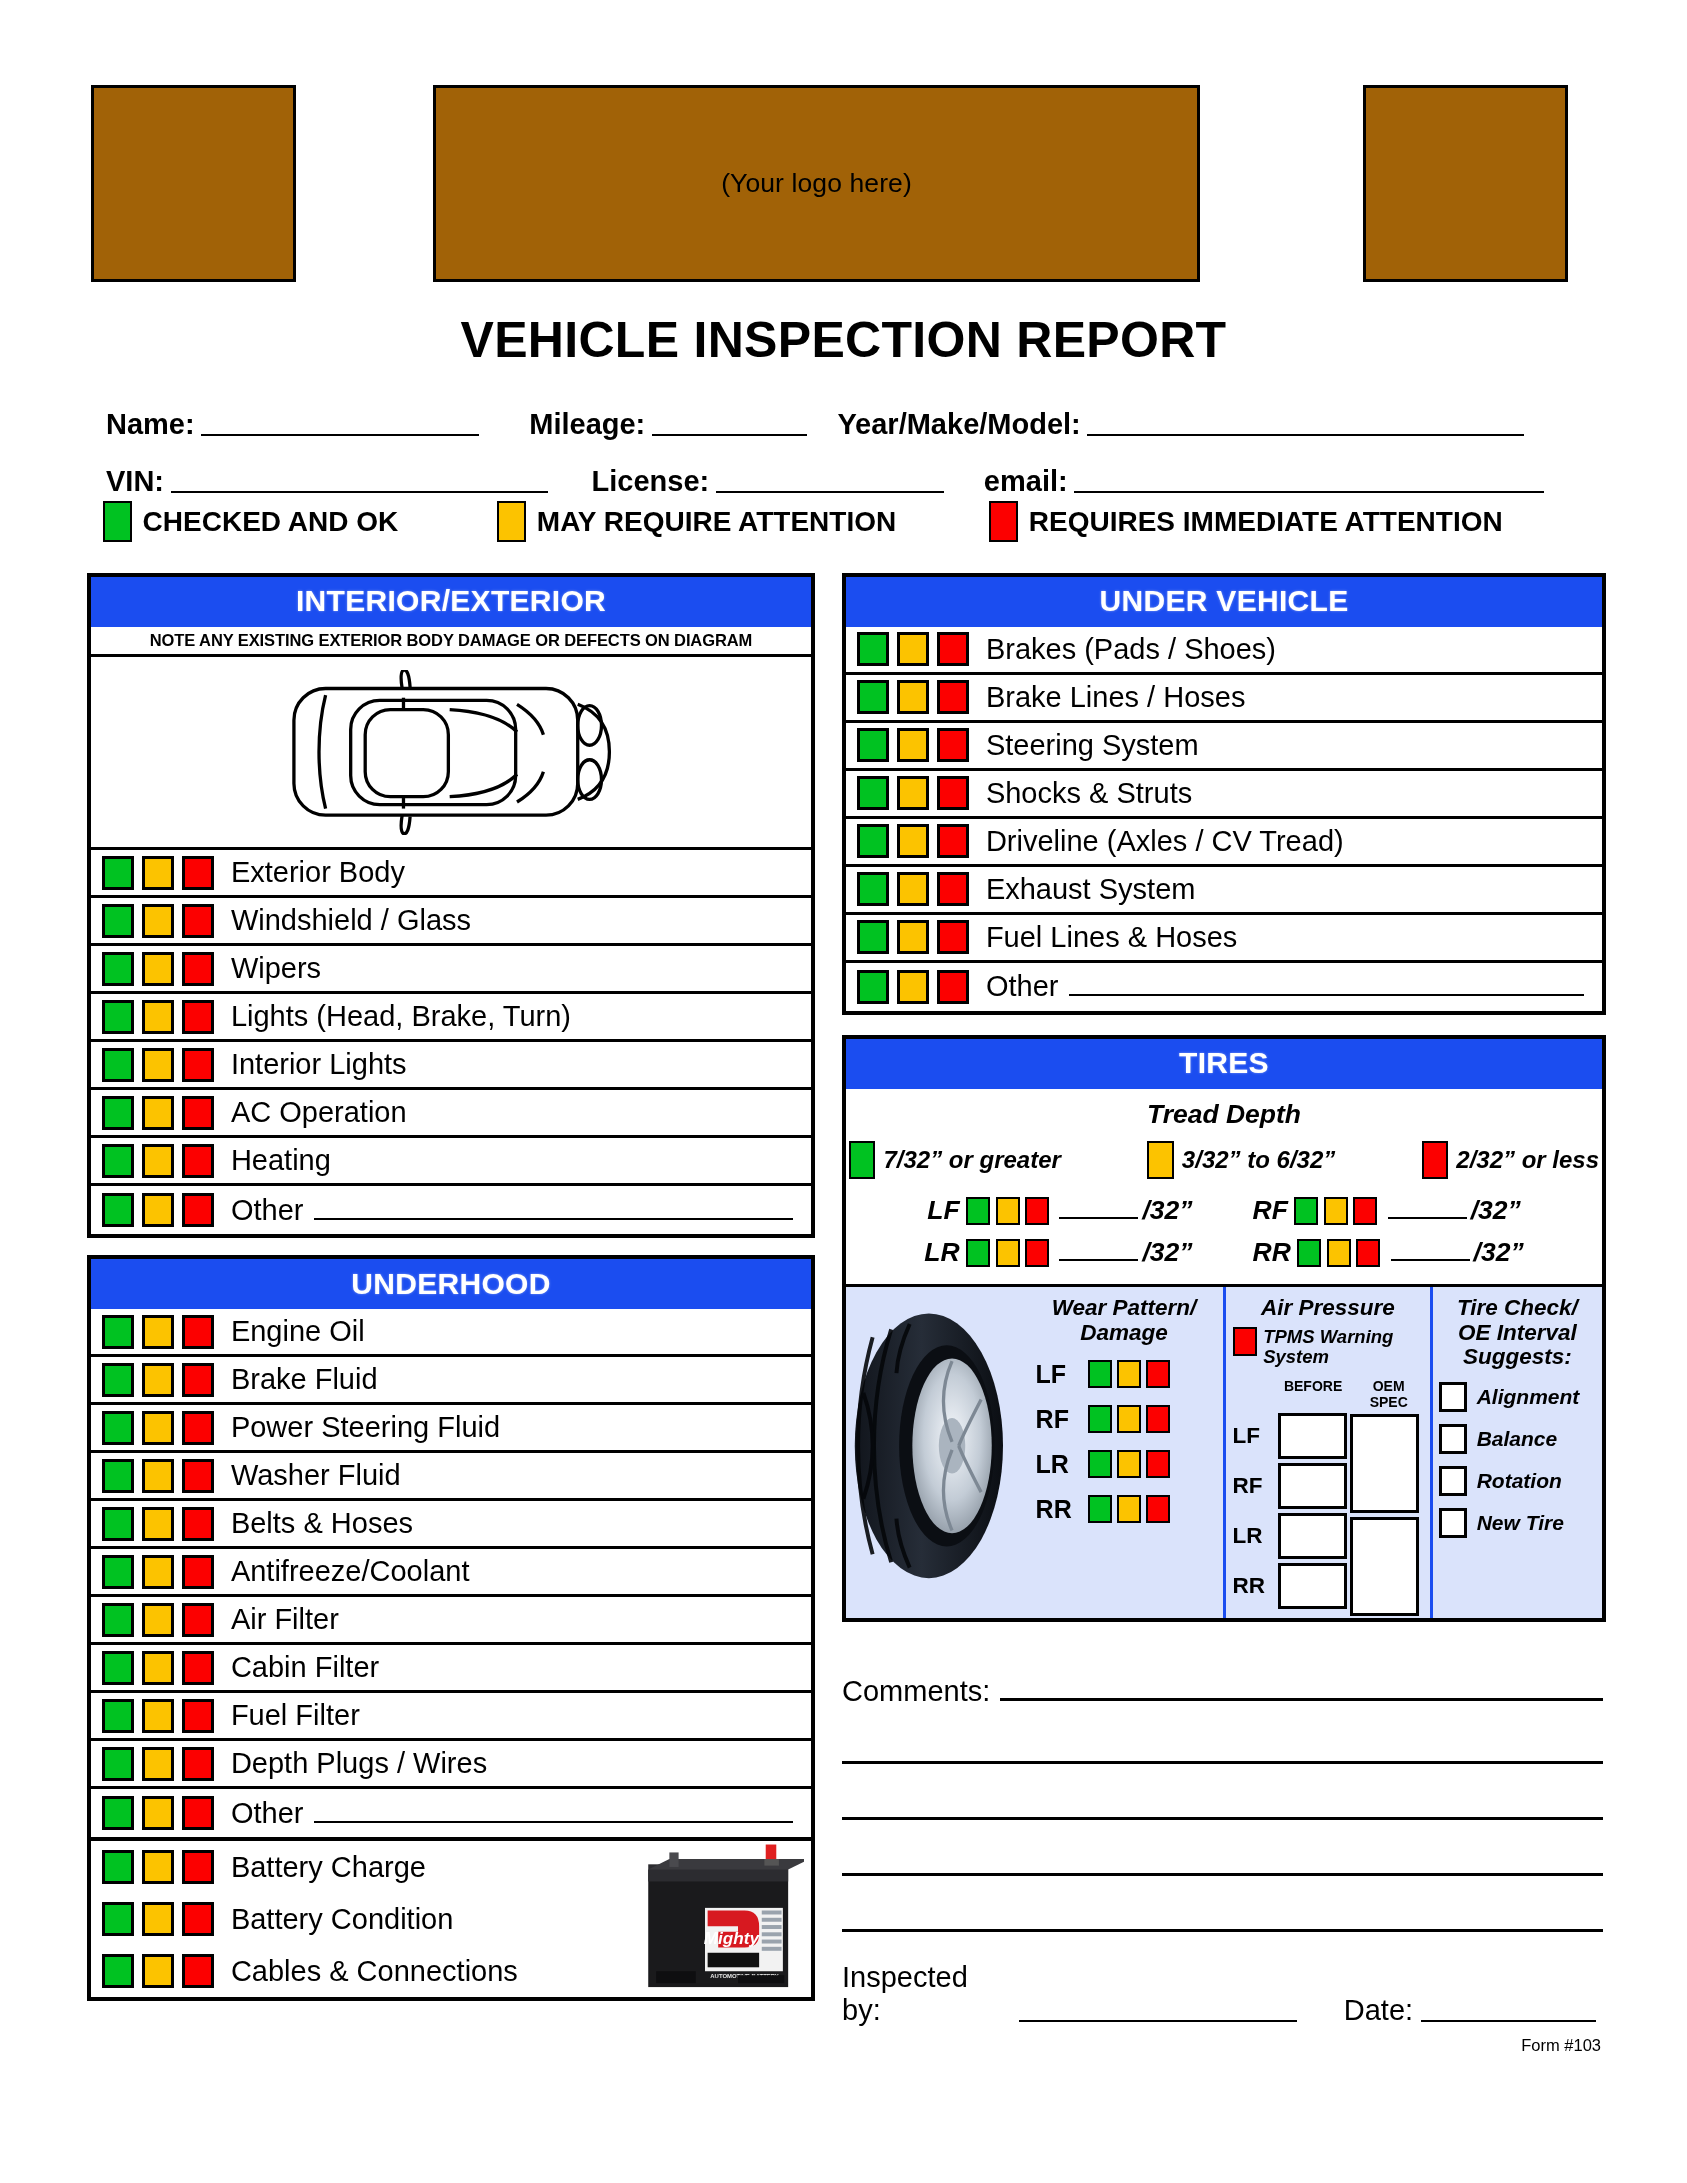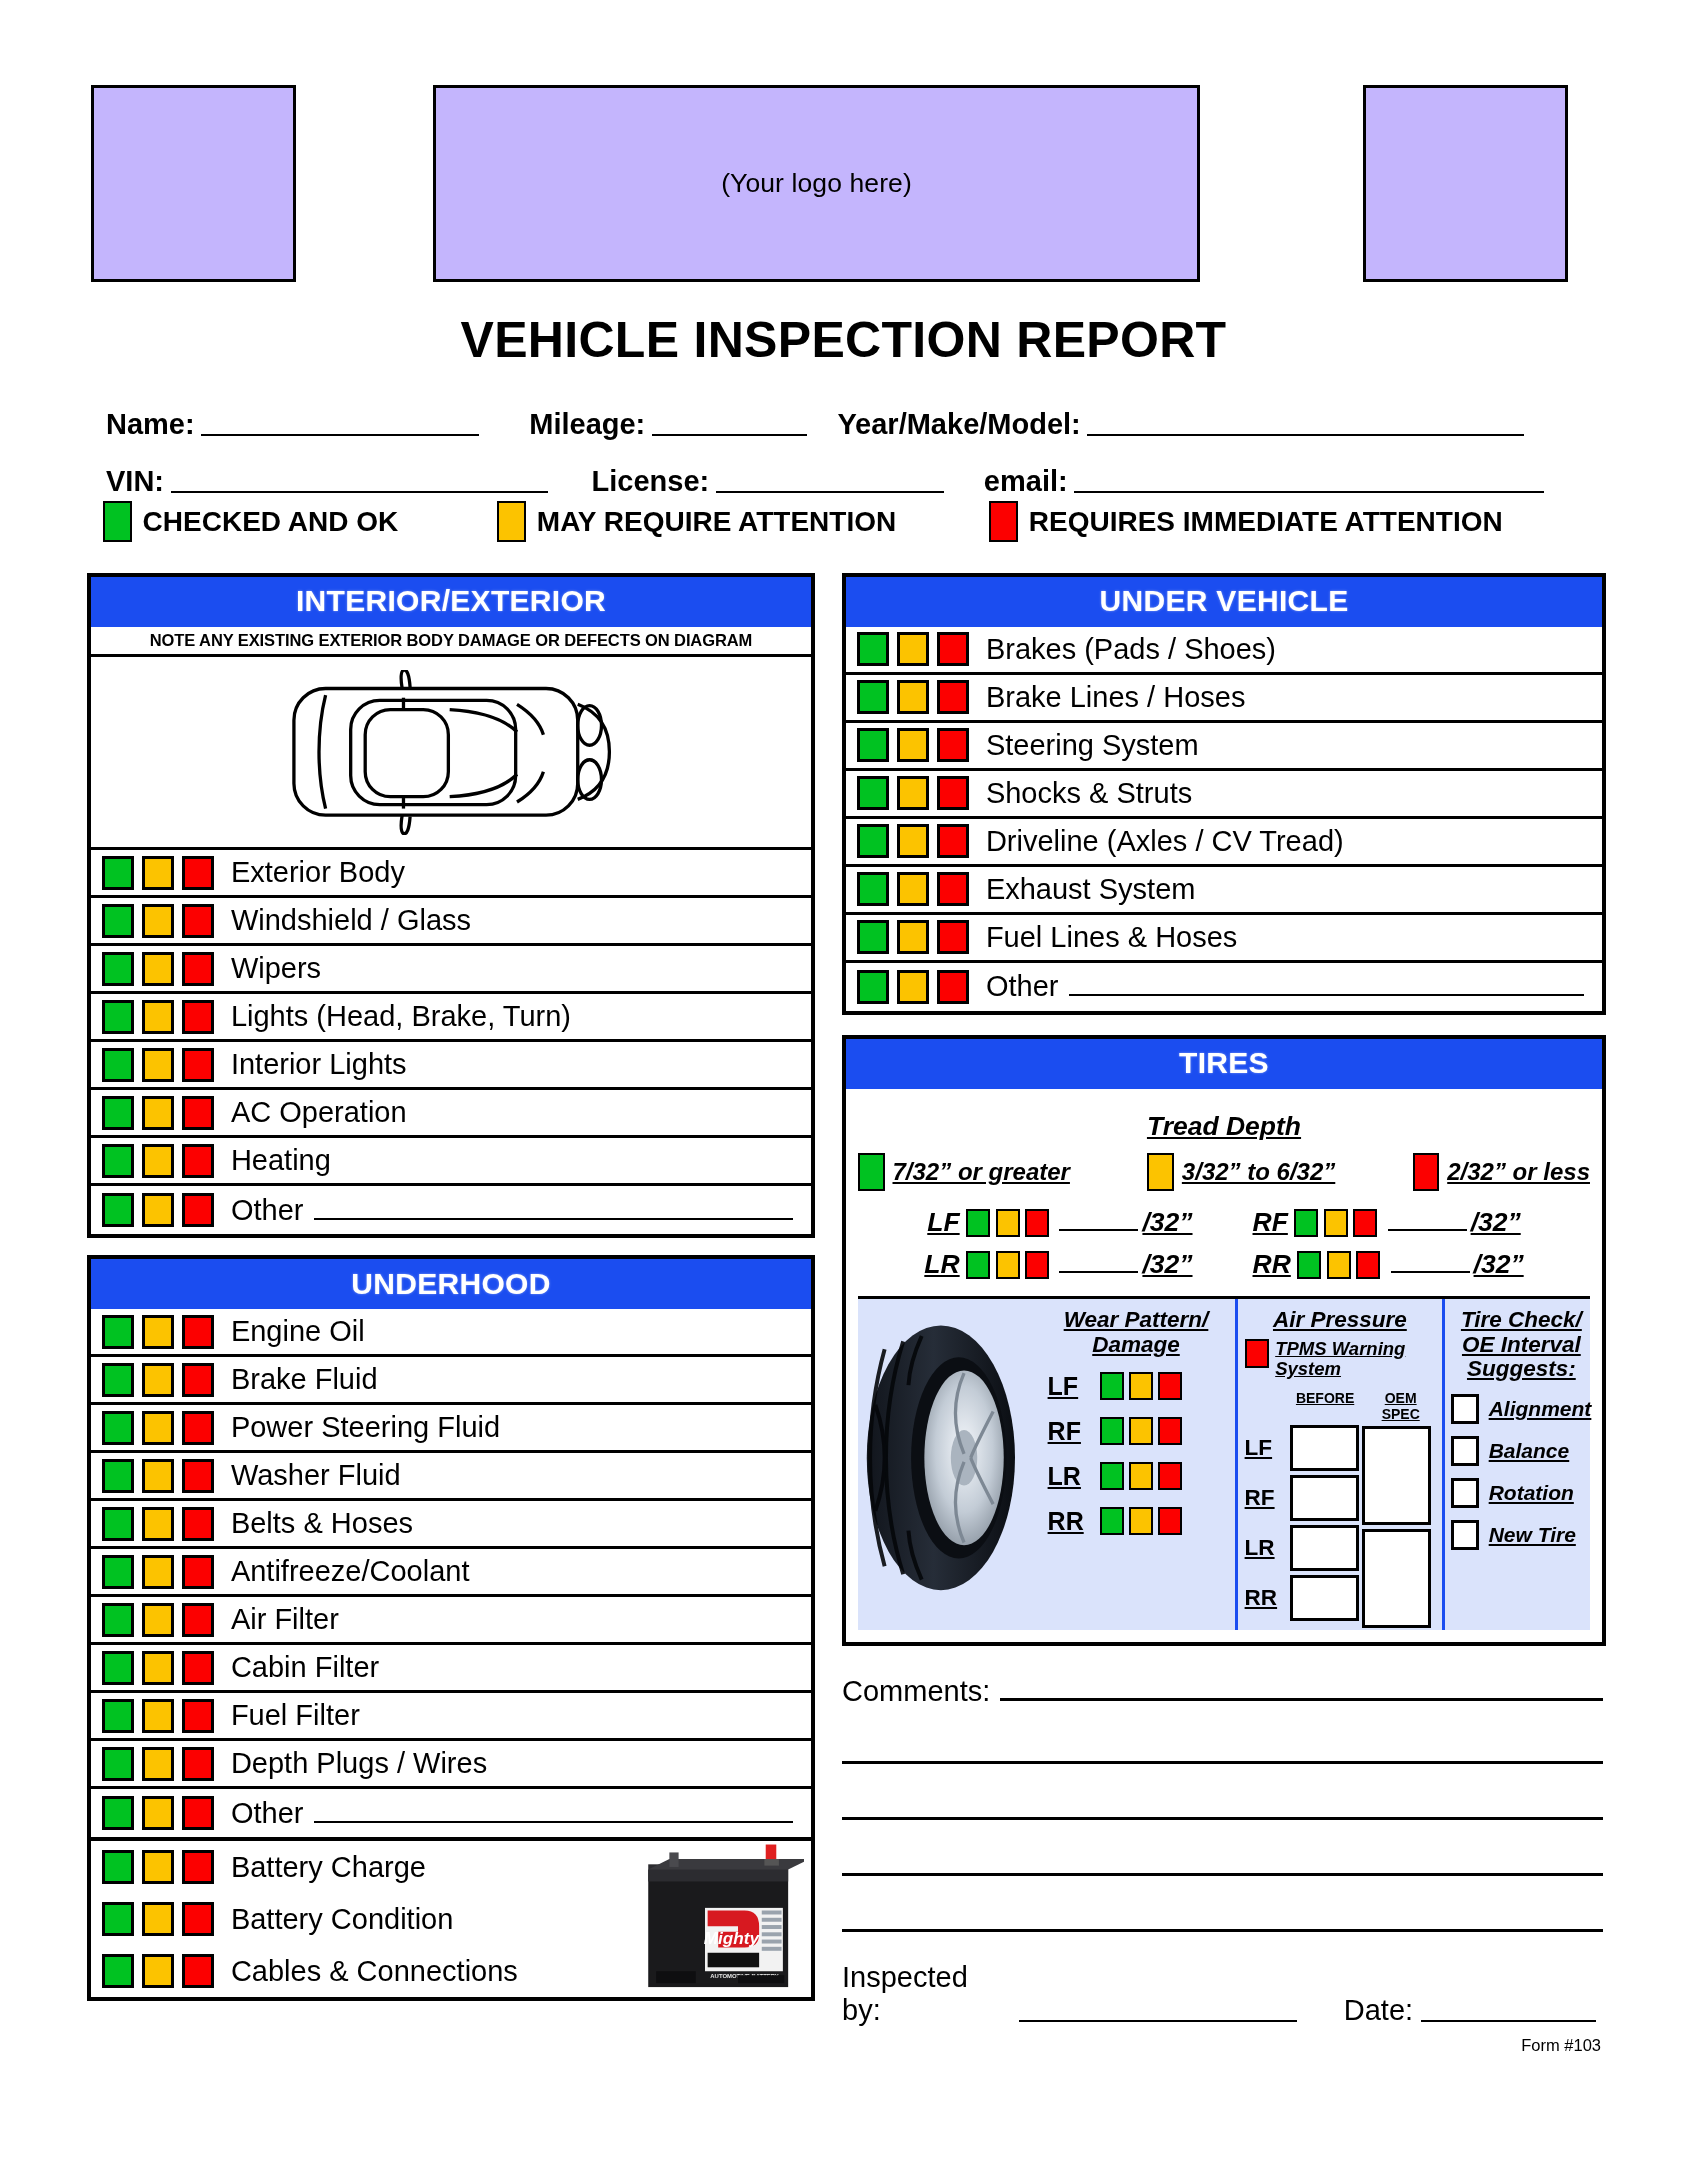--- a/index.html
+++ b/index.html
@@ -10,21 +10,21 @@
     color: #000;
     overflow: hidden;
   }
   .page { position: relative; width: 1687px; height: 2183px; padding: 0; }
 
   
   .top-row {
     position: absolute; left: 86px; top: 85px;
     width: 1515px; height: 198px;
   }
-  .hdr-box { position: absolute; border: 3.3px solid #000; background: #c4b5fd; text-align: center; }
+  .hdr-box { position: absolute; border: 3.3px solid #000; background: #a16207; text-align: center; }
   .hdr-box-left  { left: 5.3px;    top: 0;  width: 205px; height: 197px; }
   .hdr-box-logo  { left: 347px;  top: 0;  width: 767px; height: 197px;
                    display: flex; align-items: center; justify-content: center; }
   .hdr-box-right { left: 1277px; top: 0;  width: 205px; height: 197px; }
   .logo-text { font-size: 26.5px; letter-spacing: 0.1px; }
 
   
   .title {
     position: absolute; left: 0; top: 311px; width: 1687px;
     text-align: center; font-size: 50px; font-weight: bold;
@@ -95,21 +95,21 @@
                margin: 17px 18.5px 0 10.6px; }
 
   
   .batt-block { position: relative; border-top: 4.6px solid #000; }
   .batt-rows .crow { border-bottom: none; height: 52px; }
   .batt-img {
     position: absolute; right: 6.6px; bottom: 2.6px; width: 165px; height: 165px;
   }
 
   
-  .tires-body { padding: 12px; text-decoration: underline; }
+  .tires-body { padding: 0; }
   .tread-title {
     text-align: center; font-size: 26.5px; font-weight: bold; font-style: italic;
     padding: 10.6px 0 6.6px 0;
   }
   .tread-legend {
     display: flex; align-items: center; justify-content: center;
     padding: 4px 0 10.6px 0;
     gap: 32px;
   }
   .tread-legend .tl-item { display: flex; align-items: center; }

